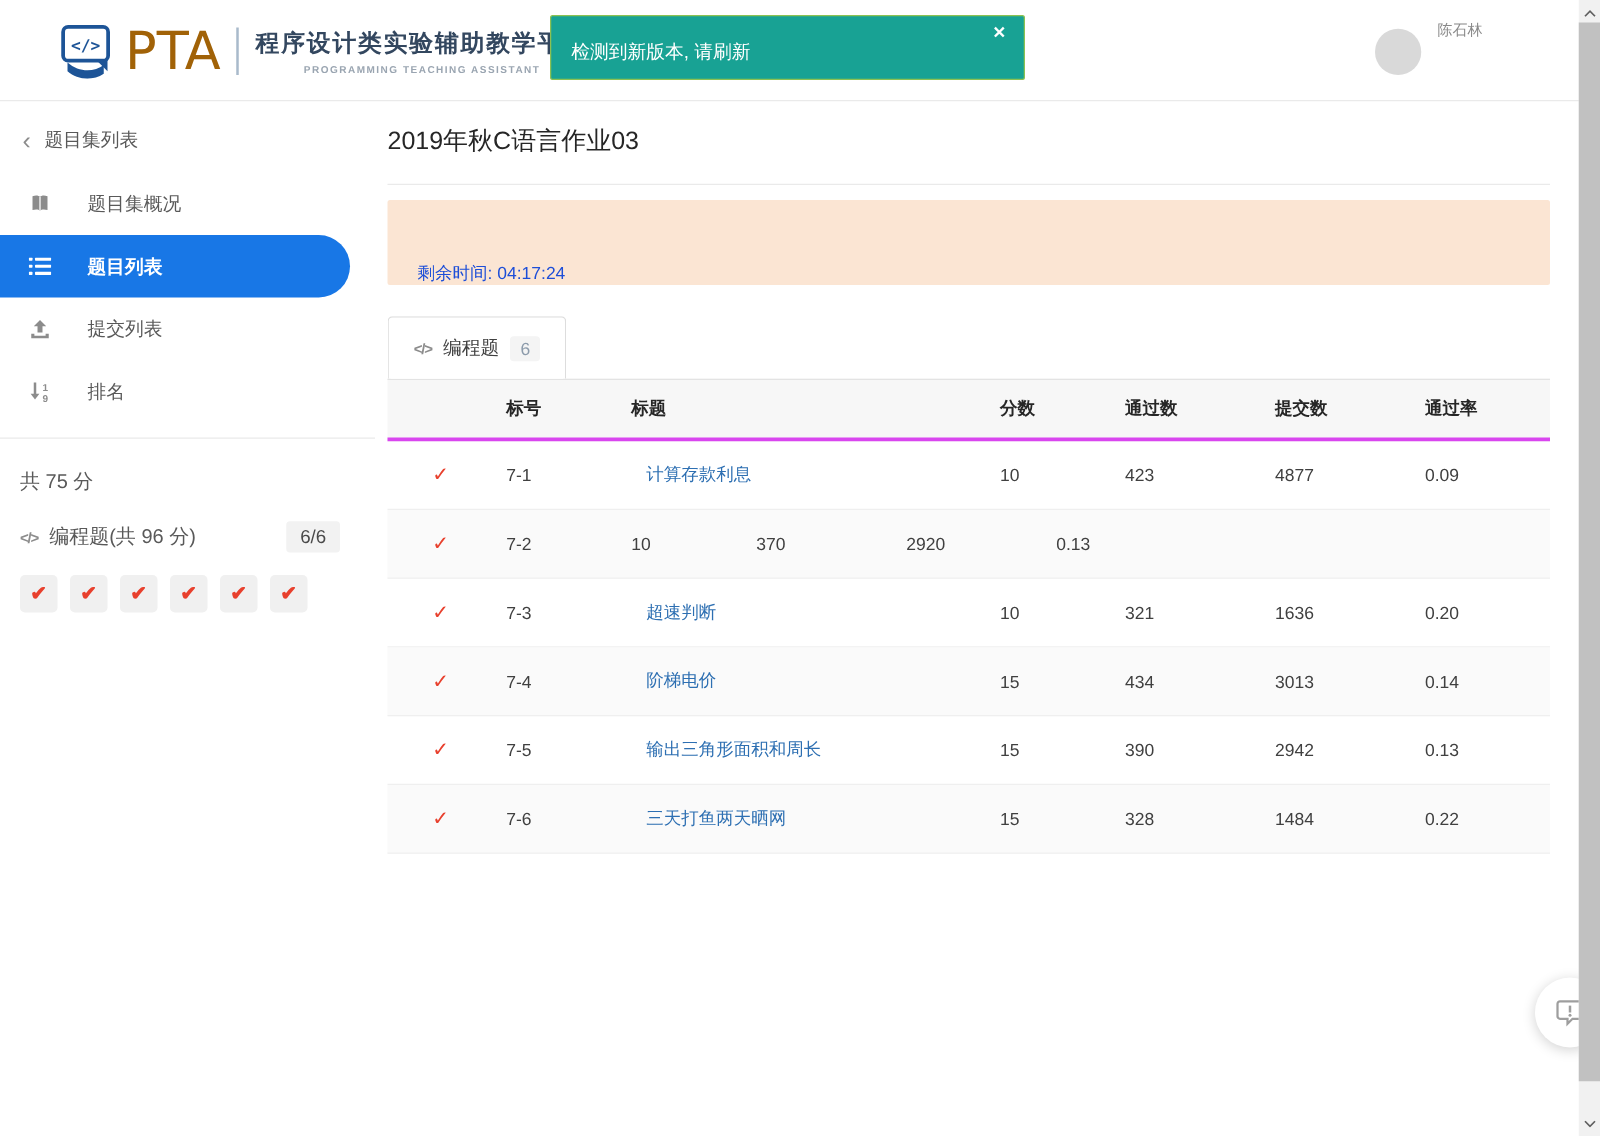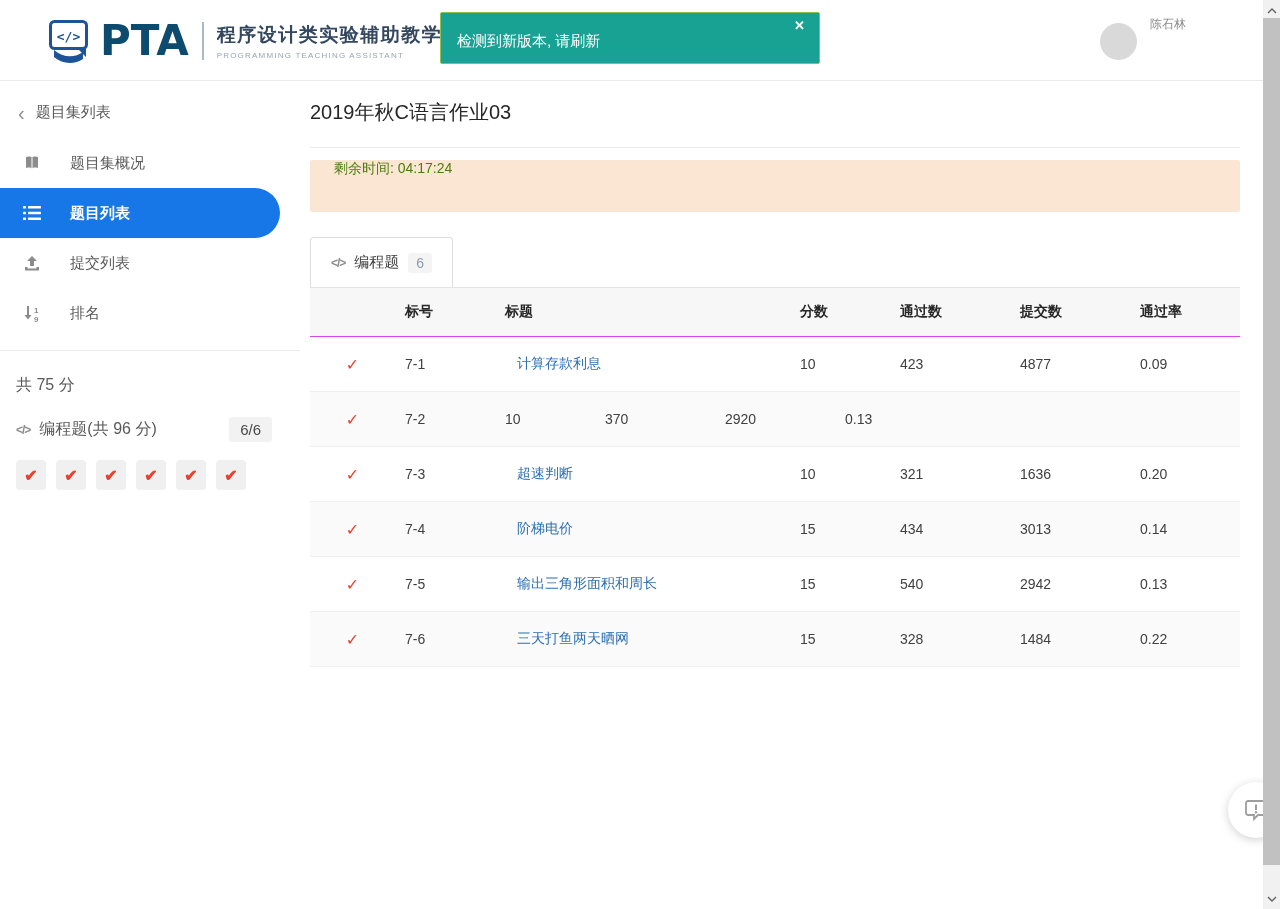--- a/index.html
+++ b/index.html
@@ -5,27 +5,27 @@
   * { margin:0; padding:0; box-sizing:border-box; }
   html,body { width:1280px; height:909px; overflow:hidden; background:#fff;
               font-family:"Liberation Sans", sans-serif; }
 
   
   .header { position:absolute; left:0; top:0; width:1280px; height:81px;
             background:#fff; border-bottom:1px solid #EAEAEA; z-index:5; }
   .logo-group { position:absolute; left:48px; top:16px; height:50px;
                 display:flex; align-items:center; }
   .logo-icon { width:46px; height:44px; flex:0 0 auto; }
-  .logo-pta { font-family:"DejaVu Sans", sans-serif; font-weight:bold;
-              font-size:42px; color:#0c4a6e; line-height:1; margin-left:6px; }
+  .logo-pta { font-family:"DejaVu Sans", sans-serif; font-weight:normal;
+              font-size:42px; color:#a16207; line-height:1; margin-left:6px; }
   .logo-sep { width:2px; height:38px; background:#A9BACB; margin:0 13px; }
   .logo-cn { font-size:19px; font-weight:bold; color:#33475F;
              letter-spacing:1.5px; white-space:nowrap; }
-  .logo-en { font-size:8px; font-weight:normal; color:#9AA5B1;
-             letter-spacing:1.2px; margin-top:3px; }
+  .logo-en { font-size:8px; font-weight:bold; color:#9AA5B1;
+             letter-spacing:1.2px; margin-top:3px;text-align:center; }
   .avatar { position:absolute; left:1100px; top:23px; width:37px; height:37px;
             border-radius:50%; background:#D9D9D9; cursor:pointer; }
   .username { position:absolute; left:1150px; top:16px; font-size:12px;
               color:#8A8A8A; cursor:pointer; }
 
   
   .notification { position:absolute; left:440px; top:12px; width:380px;
                   height:52px; background:#18A294; border:1px solid #8CC152;
                   border-radius:2px; z-index:10; color:#fff; }
   .notification-text { position:absolute; left:16px; top:19px; font-size:15px; }
@@ -56,36 +56,36 @@
                     border-radius:3px; }
   .checks-row { display:flex; gap:10px; margin-top:18px; }
   .check-chip { width:30px; height:30px; background:#F0F0F0; border-radius:4px;
                 display:flex; align-items:center; justify-content:center;
                 color:#E8402D; font-size:16px; font-weight:bold; }
 
   
   .main { position:absolute; left:310px; top:81px; width:930px; }
   .page-title { font-size:20px; color:#262626; padding-top:18px; }
   .title-divider { border-bottom:1px solid #EAEAEA; margin-top:21px; }
-  .alert { margin-top:12px; height:52px; background:#FBE5D3; border-radius:2px;
-           display:flex; align-items:flex-start; padding-left:24px; font-size:14px;
-           color:#4d7c0f; }
+  .alert { margin-top:12px; height:68px; background:#FBE5D3; border-radius:2px;
+           display:flex; align-items:flex-end; padding-left:24px; font-size:14px;
+           color:#1d4ed8; }
   .tab-row { margin-top:25px; height:50px; display:flex; }
   .tab { display:flex; align-items:center; gap:9px; padding:0 20px;
          border:1px solid #DDDDDD; border-bottom:none;
          border-radius:4px 4px 0 0; background:#fff; font-size:15px;
          color:#404040; cursor:pointer; }
   .tab-badge { background:#F4F4F4; color:#8C9BAB; font-size:14px;
                padding:2px 8px; border-radius:3px; }
 
   .ptable { width:930px; }
   .trow { display:flex; align-items:center; height:55px;
           border-bottom:1px solid #EFEFEF; font-size:14px; color:#404040; }
   .thead-row { height:50px; background:#F7F7F7; border-top:1px solid #E3E3E3;
-               border-bottom:1px solid #d946ef; font-weight:bold; color:#262626; }
+               border-bottom:3px solid #d946ef; font-weight:bold; color:#262626; }
   .trow.striped { background:#FAFAFA; }
   .cell { flex:0 0 auto; }
   .c-check  { width:85px;  text-align:center; }
   .c-id     { width:100px; padding-left:10px; }
   .c-title  { width:295px; padding-left:10px; }
   .c-score  { width:100px; padding-left:10px; }
   .c-pass   { width:120px; padding-left:10px; }
   .c-submit { width:120px; padding-left:10px; }
   .c-rate   { width:110px; padding-left:10px; }
   .row-check { color:#E8402D; font-size:16px; }
@@ -269,21 +269,21 @@
           <div class="cell c-score"><span>15</span></div>
           <div class="cell c-pass"><span>434</span></div>
           <div class="cell c-submit"><span>3013</span></div>
           <div class="cell c-rate"><span>0.14</span></div>
         </div>
         <div class="trow">
           <div class="cell c-check"><span class="row-check">✓</span></div>
           <div class="cell c-id"><span>7-5</span></div>
           <div class="cell c-title"><a class="p-link">输出三角形面积和周长</a></div>
           <div class="cell c-score"><span>15</span></div>
-          <div class="cell c-pass"><span>540</span></div>
+          <div class="cell c-pass"><span>390</span></div>
           <div class="cell c-submit"><span>2942</span></div>
           <div class="cell c-rate"><span>0.13</span></div>
         </div>
         <div class="trow striped">
           <div class="cell c-check"><span class="row-check">✓</span></div>
           <div class="cell c-id"><span>7-6</span></div>
           <div class="cell c-title"><a class="p-link">三天打鱼两天晒网</a></div>
           <div class="cell c-score"><span>15</span></div>
           <div class="cell c-pass"><span>328</span></div>
           <div class="cell c-submit"><span>1484</span></div>

